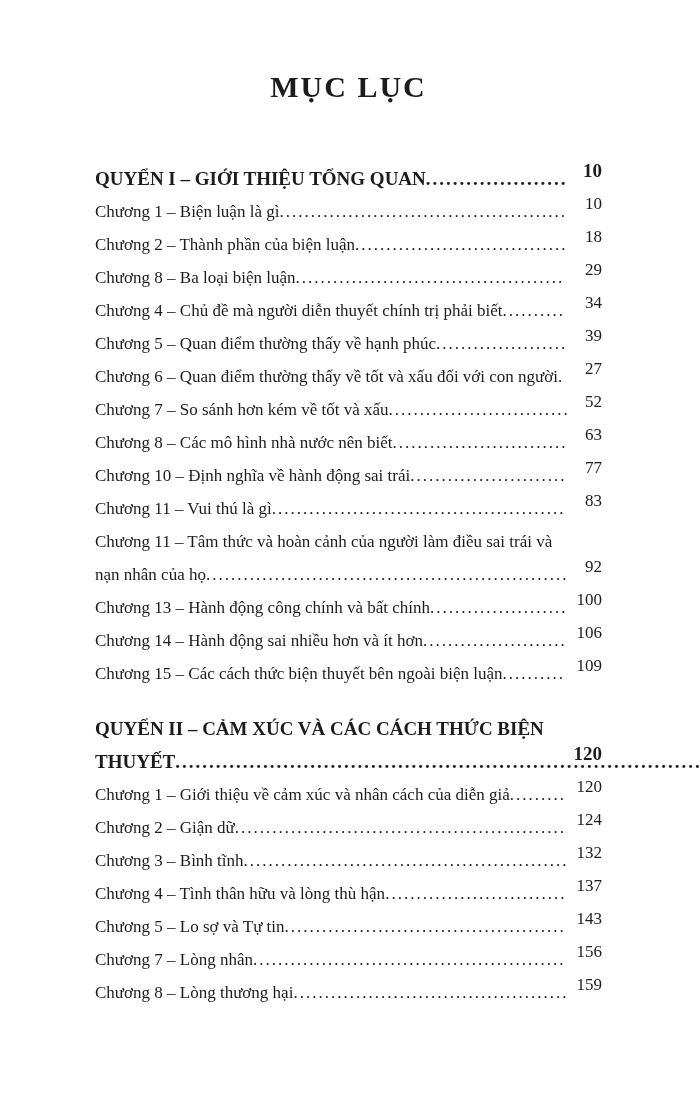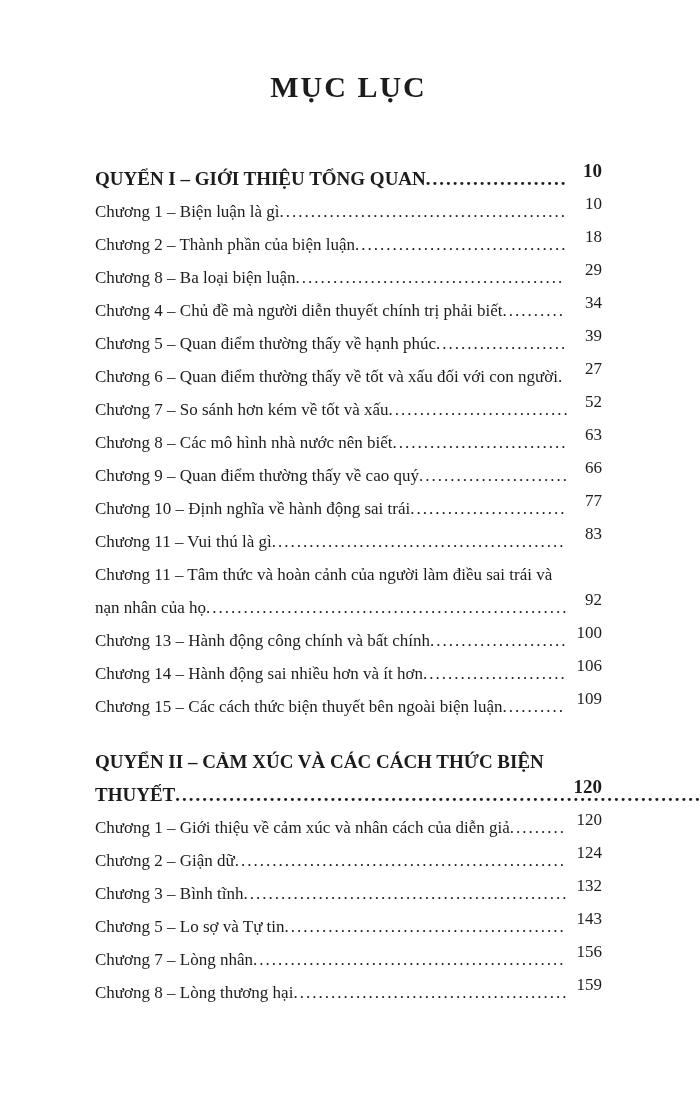--- a/index.html
+++ b/index.html
@@ -46,31 +46,31 @@
       <div class="section">
         <div class="entry heading"><span class="label">QUYỂN I – GIỚI THIỆU TỔNG QUAN</span><span class="leader">.....................</span><span class="pagenum">10</span></div>
         <div class="entry"><span class="label">Chương 1 – Biện luận là gì</span><span class="leader">..............................................</span><span class="pagenum">10</span></div>
         <div class="entry"><span class="label">Chương 2 – Thành phần của biện luận</span><span class="leader">..................................</span><span class="pagenum">18</span></div>
         <div class="entry"><span class="label">Chương 8 – Ba loại biện luận</span><span class="leader">...........................................</span><span class="pagenum">29</span></div>
         <div class="entry"><span class="label">Chương 4 – Chủ đề mà người diễn thuyết chính trị phải biết</span><span class="leader">..........</span><span class="pagenum">34</span></div>
         <div class="entry"><span class="label">Chương 5 – Quan điểm thường thấy về hạnh phúc</span><span class="leader">.....................</span><span class="pagenum">39</span></div>
         <div class="entry"><span class="label">Chương 6 – Quan điểm thường thấy về tốt và xấu đối với con người</span><span class="leader">.</span><span class="pagenum">27</span></div>
         <div class="entry"><span class="label">Chương 7 – So sánh hơn kém về tốt và xấu</span><span class="leader">.............................</span><span class="pagenum">52</span></div>
         <div class="entry"><span class="label">Chương 8 – Các mô hình nhà nước nên biết</span><span class="leader">............................</span><span class="pagenum">63</span></div>
-        <div class="entry"><span class="label">Chương 9 – Quan điểm thường thấy về cao quý</span><span class="leader">........................</span><span class="pagenum">66</span></div>
         <div class="entry"><span class="label">Chương 10 – Định nghĩa về hành động sai trái</span><span class="leader">.........................</span><span class="pagenum">77</span></div>
         <div class="entry"><span class="label">Chương 11 – Vui thú là gì</span><span class="leader">...............................................</span><span class="pagenum">83</span></div>
         <div class="entry"><span class="label">Chương 11 – Tâm thức và hoàn cảnh của người làm điều sai trái và nạn nhân của họ</span><span class="leader">..........................................................</span><span class="pagenum">92</span></div>
         <div class="entry"><span class="label">Chương 13 – Hành động công chính và bất chính</span><span class="leader">......................</span><span class="pagenum">100</span></div>
         <div class="entry"><span class="label">Chương 14 – Hành động sai nhiều hơn và ít hơn</span><span class="leader">.......................</span><span class="pagenum">106</span></div>
         <div class="entry"><span class="label">Chương 15 – Các cách thức biện thuyết bên ngoài biện luận</span><span class="leader">..........</span><span class="pagenum">109</span></div>
       </div>
       <div class="section">
         <div class="entry heading"><span class="label">QUYỂN II – CẢM XÚC VÀ CÁC CÁCH THỨC BIỆN THUYẾT</span><span class="leader">............................................................................................................................................................................................................................................................................................................</span><span class="pagenum">120</span></div>
         <div class="entry"><span class="label">Chương 1 – Giới thiệu về cảm xúc và nhân cách của diễn giả</span><span class="leader">.........</span><span class="pagenum">120</span></div>
         <div class="entry"><span class="label">Chương 2 – Giận dữ</span><span class="leader">.....................................................</span><span class="pagenum">124</span></div>
         <div class="entry"><span class="label">Chương 3 – Bình tĩnh</span><span class="leader">....................................................</span><span class="pagenum">132</span></div>
+        <div class="entry"><span class="label">Chương 4 – Tình thân hữu và lòng thù hận</span><span class="leader">.............................</span><span class="pagenum">137</span></div>
         <div class="entry"><span class="label">Chương 5 – Lo sợ và Tự tin</span><span class="leader">.............................................</span><span class="pagenum">143</span></div>
         <div class="entry"><span class="label">Chương 7 – Lòng nhân</span><span class="leader">..................................................</span><span class="pagenum">156</span></div>
         <div class="entry"><span class="label">Chương 8 – Lòng thương hại</span><span class="leader">............................................</span><span class="pagenum">159</span></div>
       </div>
     </div>
 </div>
 
 </body></html>

